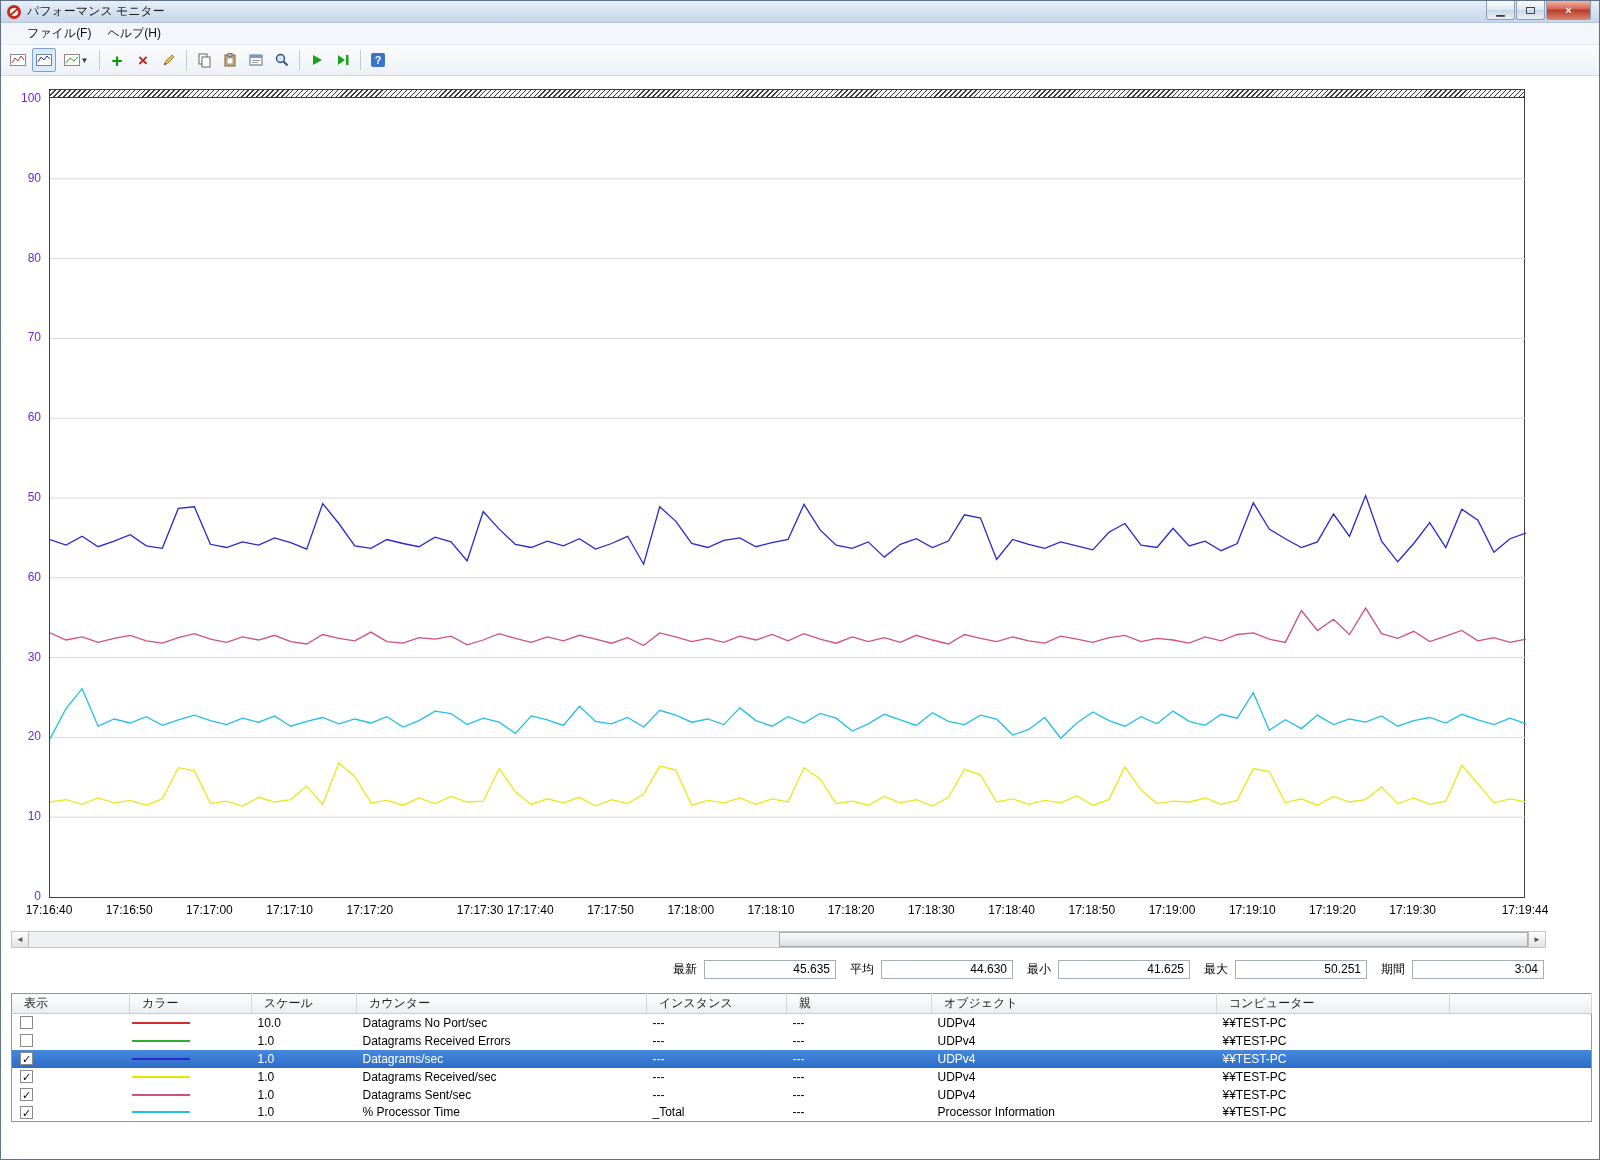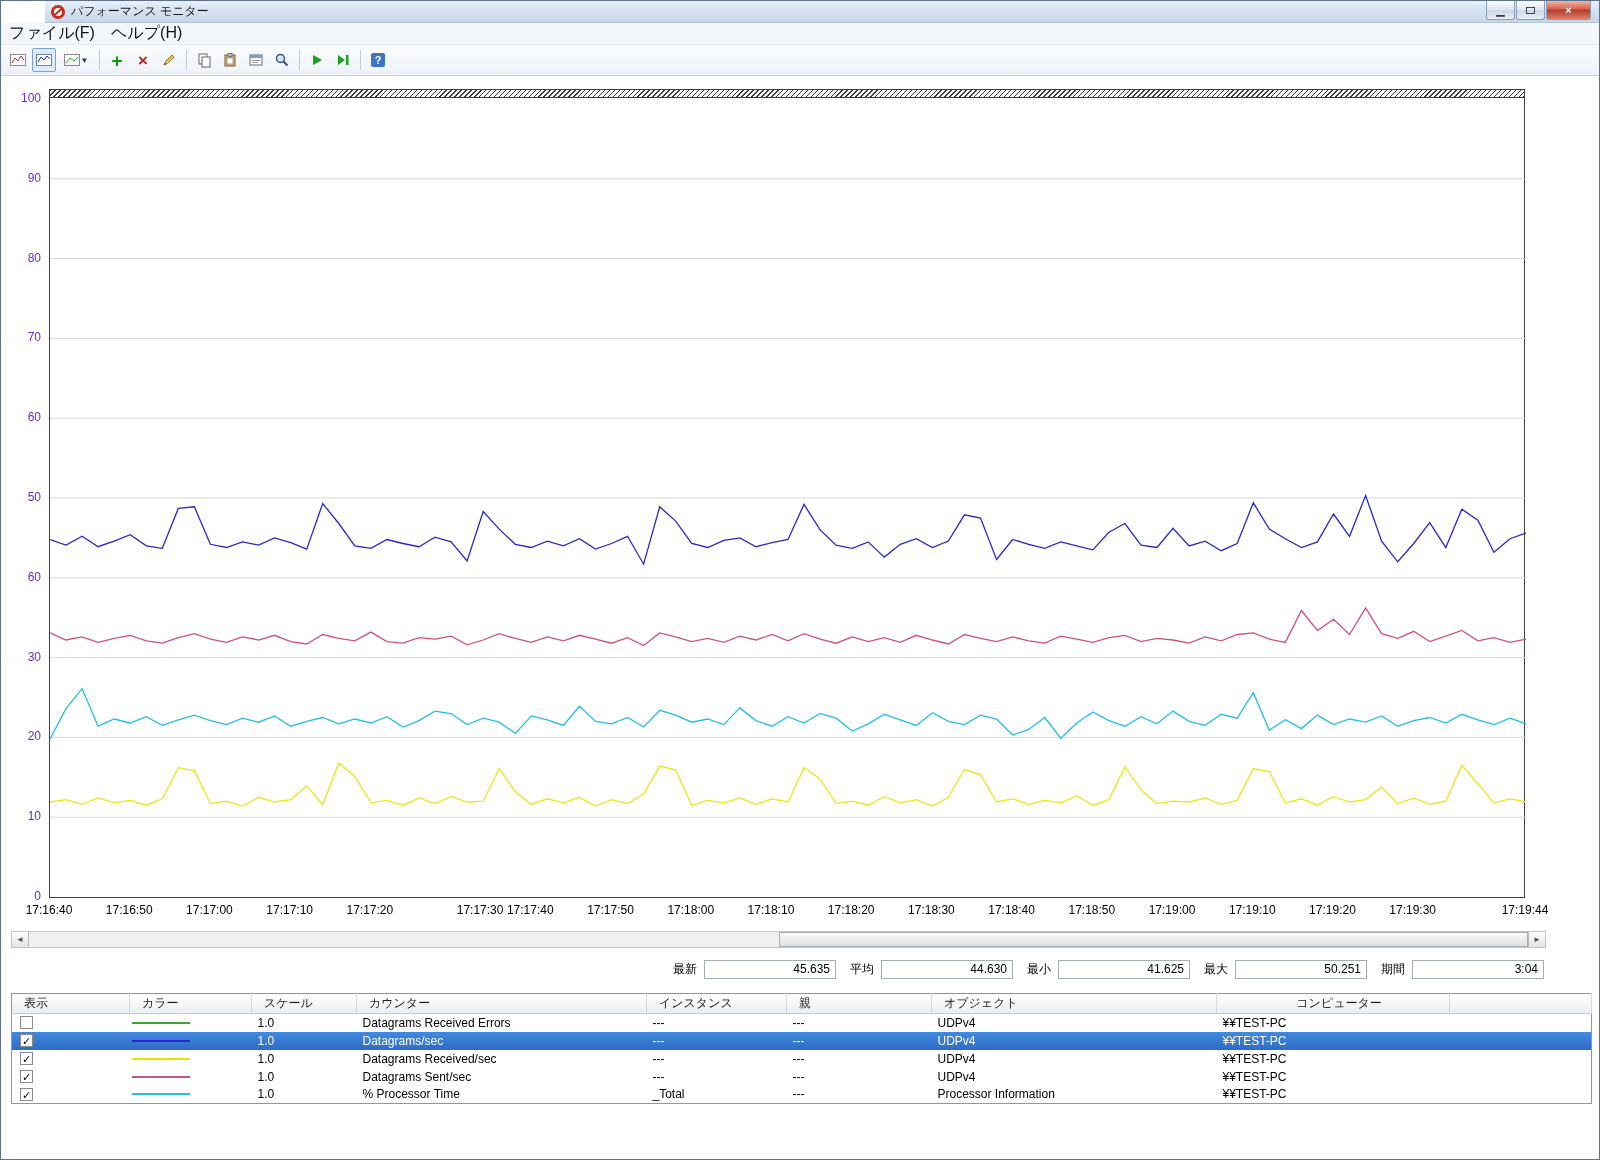--- a/index.html
+++ b/index.html
@@ -2,35 +2,35 @@
 <html><head>
 <meta charset="utf-8">
 <style>
   html,body{margin:0;padding:0;background:#9aa8ba;}
   *{box-sizing:border-box;font-family:"Liberation Sans","DejaVu Sans",sans-serif;}
   .window{position:relative;width:1600px;height:1160px;background:#fff;border:1px solid #5f7188;overflow:hidden;}
 
   
   .titlebar{position:absolute;top:0;left:0;right:0;height:22px;
     background:linear-gradient(#e9f0f9,#d3e0f0 55%,#c6d6ea);
-    border-bottom:1px solid #b6c4d6;display:flex;align-items:center;padding-left:6px;margin-left:44px;}
+    border-bottom:1px solid #b6c4d6;display:flex;align-items:center;padding-left:6px;}
   .app-icon{width:14px;height:14px;border-radius:50%;border:3px solid #c62d1f;background:#fff;display:inline-block;position:relative;}
   .app-icon::after{content:"";position:absolute;left:-1px;top:3px;width:10px;height:2px;background:#c62d1f;transform:rotate(-40deg);}
   .title-text{font-size:12px;color:#1a1a1a;margin-left:6px;}
   .winbtns{position:absolute;top:0;right:8px;display:flex;}
   .wbtn{width:29px;height:19px;border:1px solid #8d9db2;border-top:none;
     background:linear-gradient(#fbfdfe,#dde6f1 50%,#c9d6e6 50%,#e9eff7);
     display:flex;align-items:center;justify-content:center;font-size:11px;color:#333;
     border-radius:0 0 3px 3px;margin-left:1px;}
   .wbtn.close{width:45px;background:linear-gradient(#f2b5a5,#d8604f 45%,#b53c2b 50%,#d97f68);color:#fff;font-weight:bold;}
   .maxglyph{width:9px;height:7px;border:1px solid #444;display:inline-block;}
 
   
   .menubar{position:absolute;top:22px;left:0;right:0;height:22px;background:#f3f6fa;
-    border-bottom:1px solid #e3e8ef;display:flex;align-items:center;padding-left:0;font-size:16px;}
+    border-bottom:1px solid #e3e8ef;display:flex;align-items:center;padding-left:18px;font-size:12px;}
   .menuitem{padding:2px 8px;color:#111;}
 
   
   .toolbar{position:absolute;top:44px;left:0;right:0;height:31px;
     background:linear-gradient(#fbfcfd,#edf1f6);border-bottom:1px solid #cdd5df;
     display:flex;align-items:center;padding-left:4px;}
   .tbtn{width:24px;height:24px;display:flex;align-items:center;justify-content:center;
     border:1px solid transparent;border-radius:2px;margin:0 1px;font-size:16px;}
   .tbtn.pressed{border:1px solid #7da2ce;background:#dcebfc;}
   .tbtn.wide{width:36px;}
@@ -264,30 +264,45 @@
     <table class="legend">
       <thead>
           <tr>
             <th style="width: 118px;">表示</th>
             <th style="width: 122px;">カラー</th>
             <th style="width: 105px;">スケール</th>
             <th style="width: 290px;">カウンター</th>
             <th style="width: 140px;">インスタンス</th>
             <th style="width: 145px;">親</th>
             <th style="width: 285px;">オブジェクト</th>
-            <th style="width: 233px; text-align: center;">コンピューター</th>
+            <th style="width: 233px;">コンピューター</th>
             <th style="width: 142px;"></th>
           </tr>
         </thead>
       <tbody>
           <tr>
             <td style="padding: 0px;">
               <div class="checkbox"></div>
             </td>
             <td style="padding: 0px;">
+              <div class="swatch" style="background: rgb(212, 42, 42);"></div>
+            </td>
+            <td>10.0</td>
+            <td>Datagrams No Port/sec</td>
+            <td>---</td>
+            <td>---</td>
+            <td>UDPv4</td>
+            <td>¥¥TEST-PC</td>
+            <td></td>
+          </tr>
+          <tr>
+            <td style="padding: 0px;">
+              <div class="checkbox"></div>
+            </td>
+            <td style="padding: 0px;">
               <div class="swatch" style="background: rgb(47, 174, 47);"></div>
             </td>
             <td>1.0</td>
             <td>Datagrams Received Errors</td>
             <td>---</td>
             <td>---</td>
             <td>UDPv4</td>
             <td>¥¥TEST-PC</td>
             <td></td>
           </tr>

